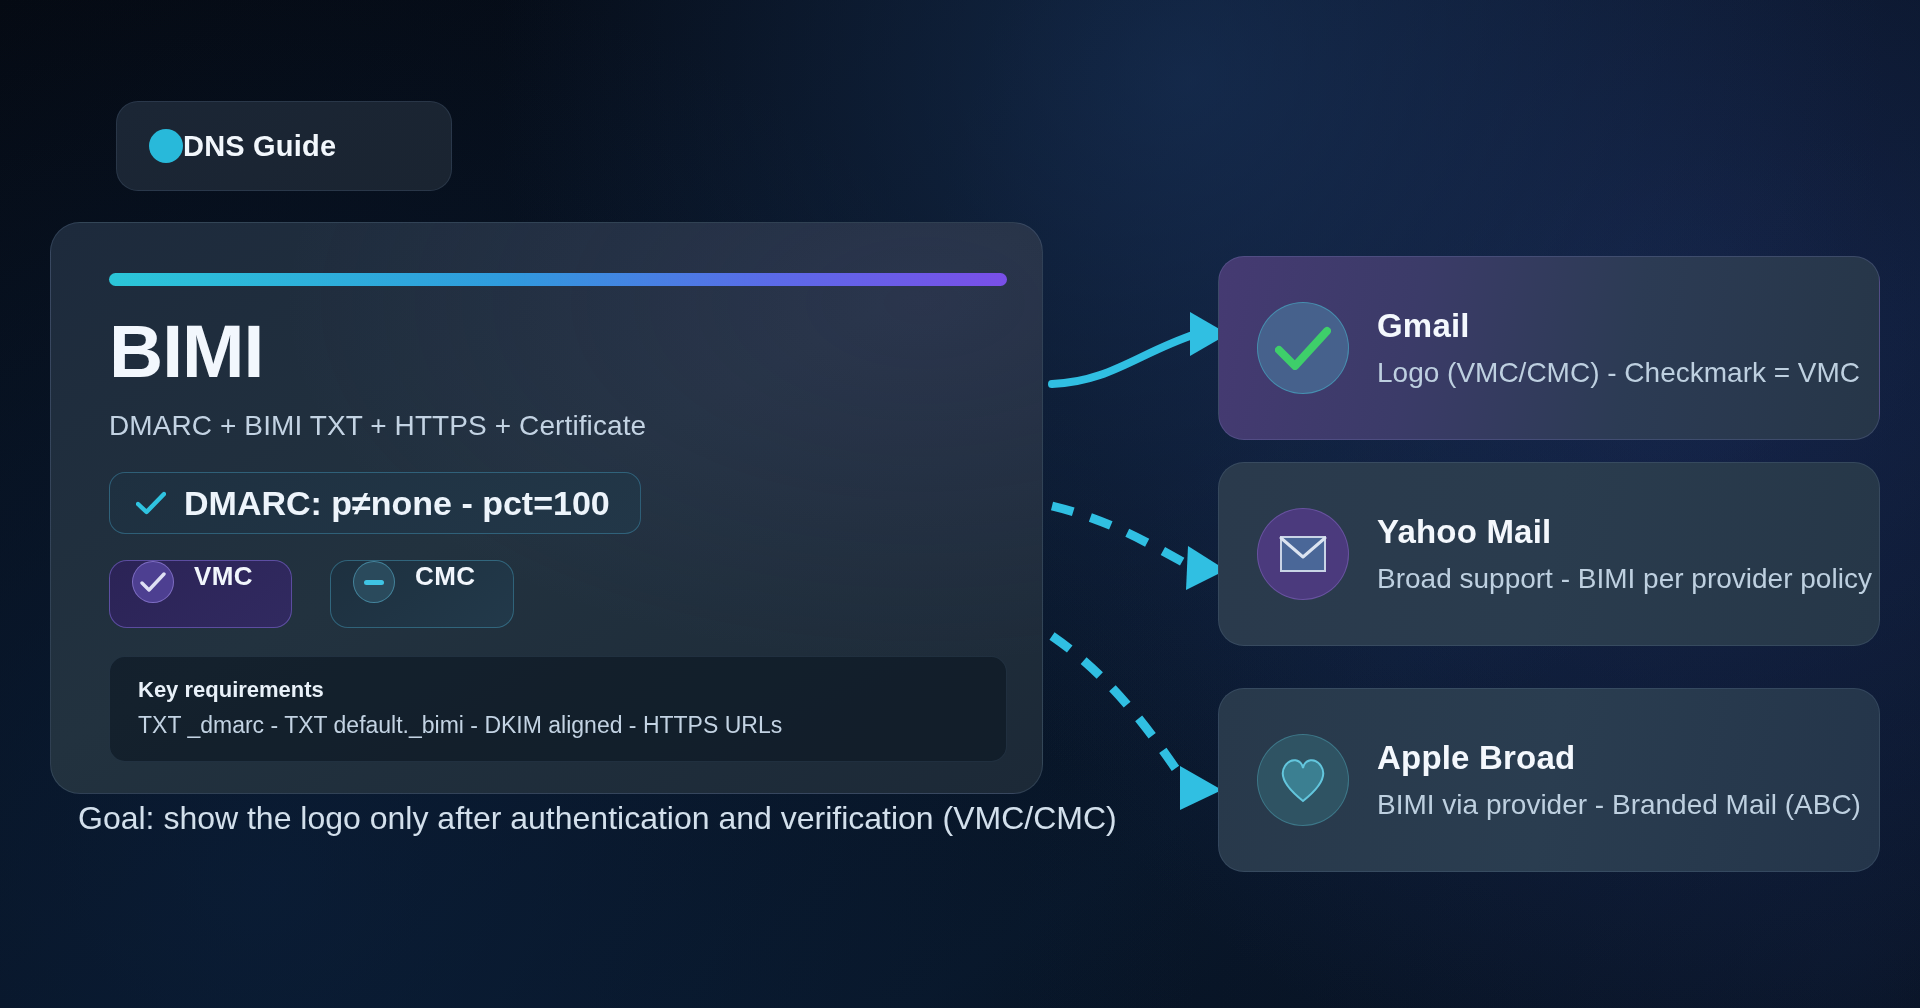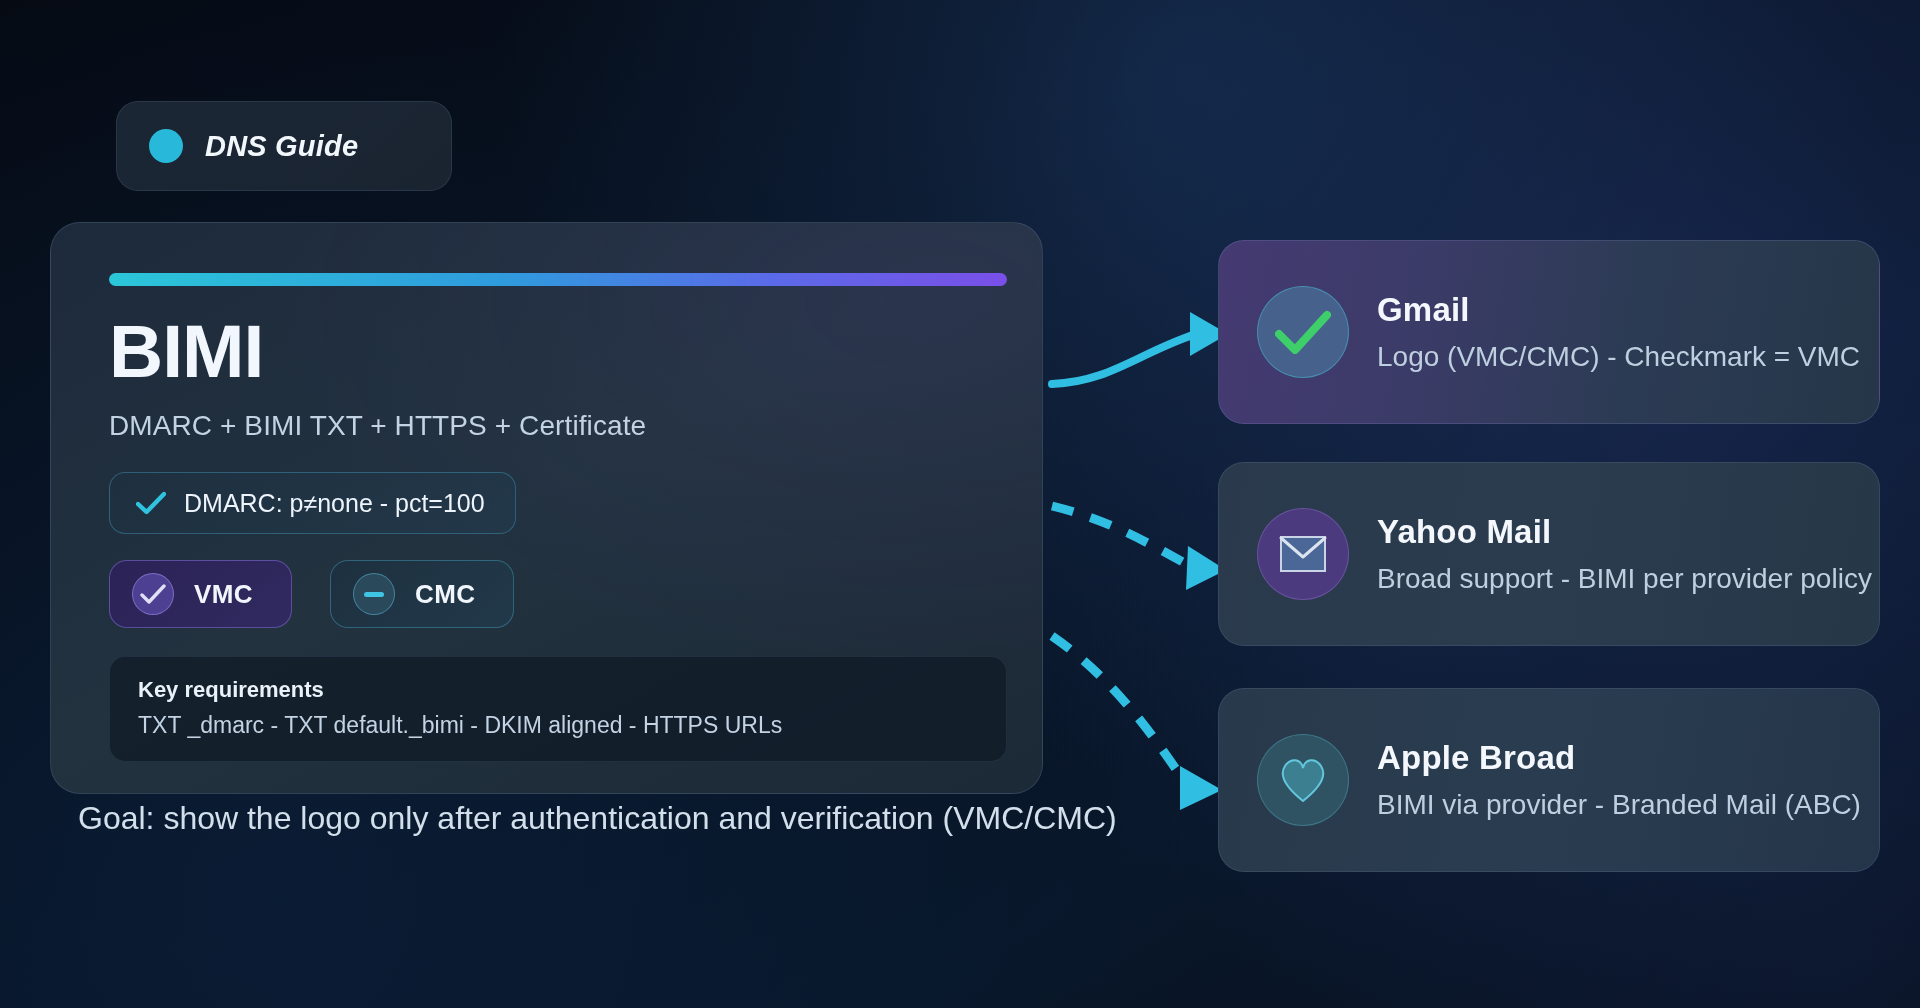--- a/index.html
+++ b/index.html
@@ -36,23 +36,21 @@
     position: absolute;
     left: 116px;
     top: 101px;
     width: 336px;
     height: 90px;
     border-radius: 22px;
     background: linear-gradient(140deg, #1b2635 0%, #1a2431 100%);
     border: 1px solid rgba(120,150,185,0.17);
     display: flex;
     align-items: center;
-    gap: 22px;
     padding-left: 32px;
-    font-style: italic;
   }
   #badge .dot {
     width: 34px;
     height: 34px;
     border-radius: 50%;
     background: #28b9da;
     flex: none;
   }
   #badge .txt {
     font-size: 29px;
@@ -106,31 +104,31 @@
     display: inline-flex;
     align-items: center;
     gap: 18px;
     height: 62px;
     padding: 0 30px 0 26px;
     border-radius: 16px;
     background: linear-gradient(140deg, #1e3040 0%, #223748 100%);
     border: 1px solid rgba(70,160,195,0.42);
   }
   #dmarc-pill .label {
-    font-size: 25px;
-    font-weight: normal;
+    font-size: 34px;
+    font-weight: bold;
     color: #edf4fb;
   }
   .tick-cyan { width: 30px; height: 24px; flex: none; }
 
   
   .chip-row { display: flex; gap: 38px; margin-top: 26px; }
   .chip {
     display: inline-flex;
-    align-items: center;
+    align-items: flex-start;
     gap: 20px;
     height: 68px;
     padding: 0 38px 0 22px;
     border-radius: 18px;
   }
   .chip .chip-label {
     font-size: 26px;
     font-weight: bold;
     color: #f1f6fc;
     letter-spacing: 0.4px;
@@ -195,21 +193,21 @@
     left: 1218px;
     width: 662px;
     height: 184px;
     border-radius: 26px;
     display: flex;
     align-items: center;
     gap: 28px;
     padding-left: 38px;
   }
   #card-gmail {
-    top: 240px;
+    top: 256px;
     background:
       linear-gradient(100deg, #453a72 0%, #3b3b68 30%, #2c3b54 62%, #263648 100%);
     border: 1px solid rgba(130,140,200,0.24);
   }
   #card-yahoo {
     top: 462px;
     background: linear-gradient(100deg, #2a3a4c 0%, #2a3c4e 50%, #263748 100%);
     border: 1px solid rgba(120,150,185,0.18);
   }
   #card-apple {

